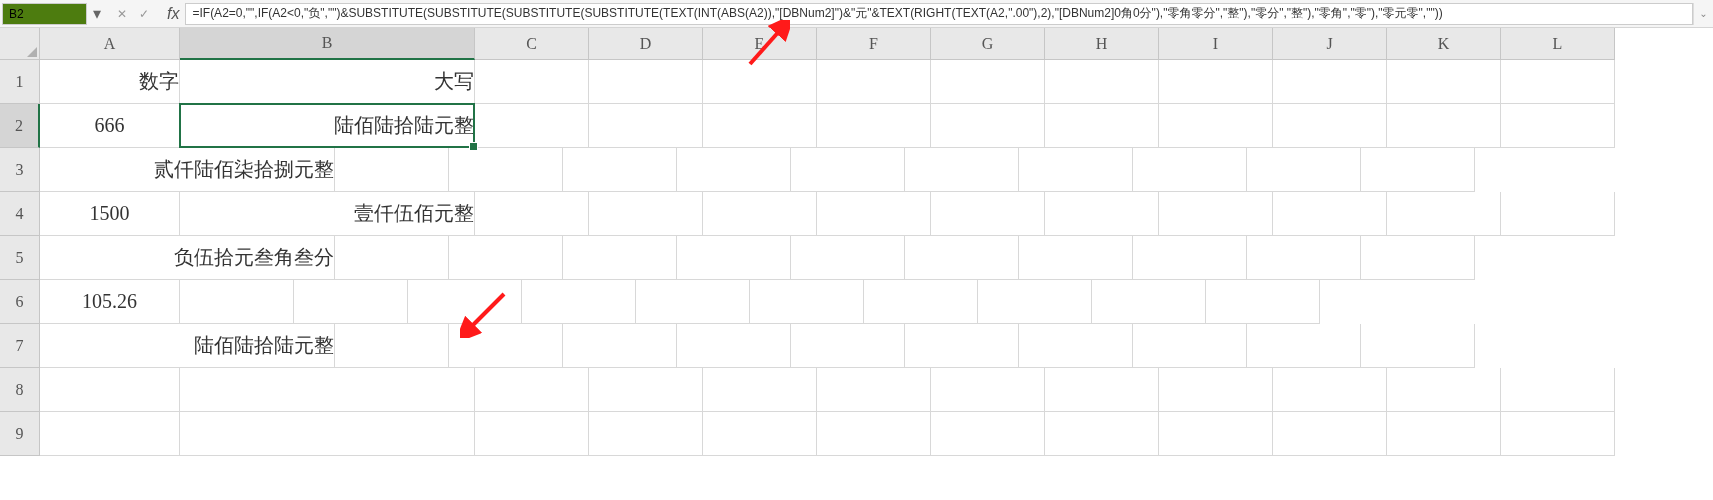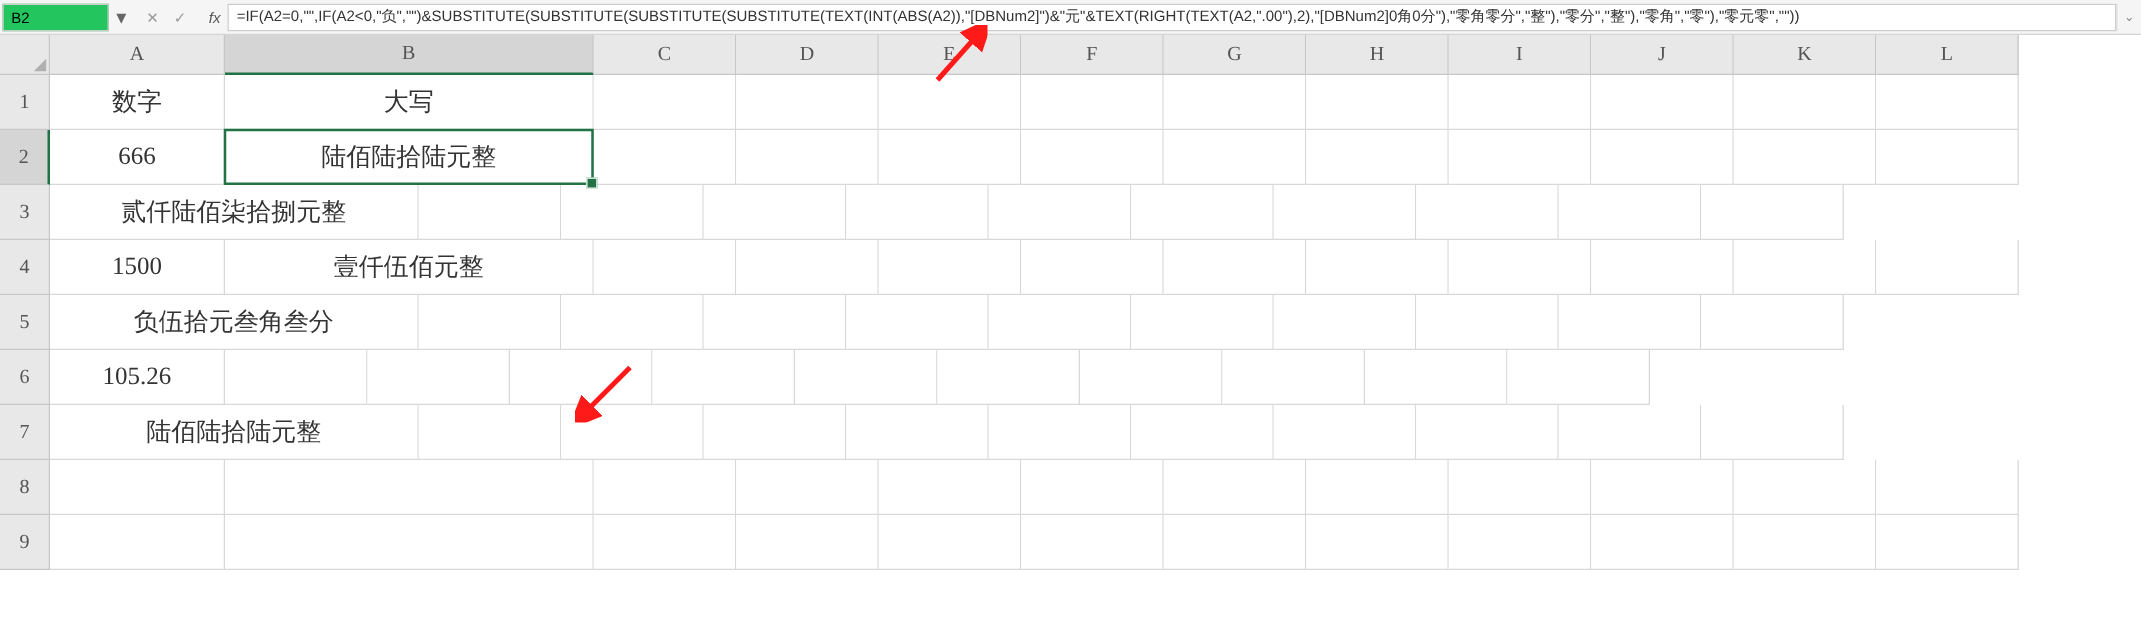--- a/index.html
+++ b/index.html
@@ -1,40 +1,40 @@
 <!DOCTYPE html>
 <html><head>
   <meta charset="utf-8">
   <style>
     * { margin: 0; padding: 0; box-sizing: border-box; }
     body { font-family: "Microsoft YaHei", Arial, sans-serif; background: #fff; overflow: hidden; width: 1713px; height: 500px; }
     
     .formula-bar { display: flex; align-items: center; height: 28px; border-bottom: 1px solid #d5d5d5; background: #f5f5f5; }
-    .name-box { width: 85px; height: 22px; margin: 0 2px; background: #22c55e; border: 1px solid #ccc; font-size: 12px; display: flex; align-items: center; padding: 0 6px; }
+    .name-box { width: 85px; height: 22px; margin: 0 2px; background: #4d7c0f; border: 1px solid #ccc; font-size: 12px; display: flex; align-items: center; padding: 0 6px; }
     .name-box-dropdown { width: 16px; display: flex; align-items: center; justify-content: center; color: #666; cursor: pointer; }
     .fb-icons { display: flex; gap: 8px; padding: 0 10px; color: #999; }
     .fb-icon { font-size: 12px; cursor: pointer; width: 14px; text-align: center; }
-    .fx-label { font-style: italic; font-size: 12px; padding: 0 6px; color: #555; cursor: pointer; }
+    .fx-label { font-style: italic; font-size: 16px; padding: 0 6px; color: #555; cursor: pointer; }
     .formula-input { flex: 1; height: 22px; background: #fff; border: 1px solid #ccc; font-size: 12px; padding: 0 6px; display: flex; align-items: center; overflow: hidden; white-space: nowrap; font-family: Arial, sans-serif; color: #333; }
     .formula-expand { width: 20px; text-align: center; color: #888; cursor: pointer; font-size: 10px; border-left: 1px solid #ddd; height: 22px; display: flex; align-items: center; justify-content: center; }
     
     .select-all-triangle { width: 40px; height: 32px; background: #e8e8e8; border-right: 1px solid #c6c6c6; border-bottom: 1px solid #c6c6c6; position: relative; cursor: pointer; }
     .select-all-triangle::after { content: ''; position: absolute; right: 2px; bottom: 2px; width: 0; height: 0; border-left: 10px solid transparent; border-bottom: 10px solid #b0b0b0; }
     
     .grid-wrap { display: flex; flex-direction: column; }
     .col-headers { display: flex; }
     .col-header { height: 32px; background: #e8e8e8; border-right: 1px solid #c6c6c6; border-bottom: 1px solid #c6c6c6; display: flex; align-items: center; justify-content: center; font-size: 16px; color: #555; font-family: "Times New Roman", serif; cursor: pointer; }
     .col-header.selected { background: #d5d5d5; border-bottom: 2px solid #217346; }
     
     .rows { display: flex; flex-direction: column; }
     .row { display: flex; }
     .row-header { width: 40px; background: #e8e8e8; border-right: 1px solid #c6c6c6; border-bottom: 1px solid #c6c6c6; display: flex; align-items: center; justify-content: center; font-size: 16px; color: #555; font-family: "Times New Roman", serif; cursor: pointer; }
     .row-header.selected { background: #d5d5d5; border-right: 2px solid #217346; }
     .cell { height: 44px; border-right: 1px solid #d8d8d8; border-bottom: 1px solid #d8d8d8; display: flex; align-items: center; font-size: 20px; color: #333; background: #fff; cursor: cell; }
-    .cell.center { justify-content: center; }
+    .cell.center { justify-content: flex-end; }
     .cell.num { justify-content: center; font-family: "Times New Roman", Arial, sans-serif; }
     .cell.chinese { font-family: "SimSun", "Microsoft YaHei", sans-serif; }
     
     .cell.active { position: relative; }
     .cell.active::after { content: ''; position: absolute; top: -1px; left: -1px; right: -1px; bottom: -1px; border: 2px solid #217346; pointer-events: none; }
     .cell.active::before { content: ''; position: absolute; right: -4px; bottom: -4px; width: 7px; height: 7px; background: #217346; border: 1px solid #fff; z-index: 2; }
     
     .arrow { position: absolute; pointer-events: none; z-index: 10; }
     
     .wA { width: 140px; }

